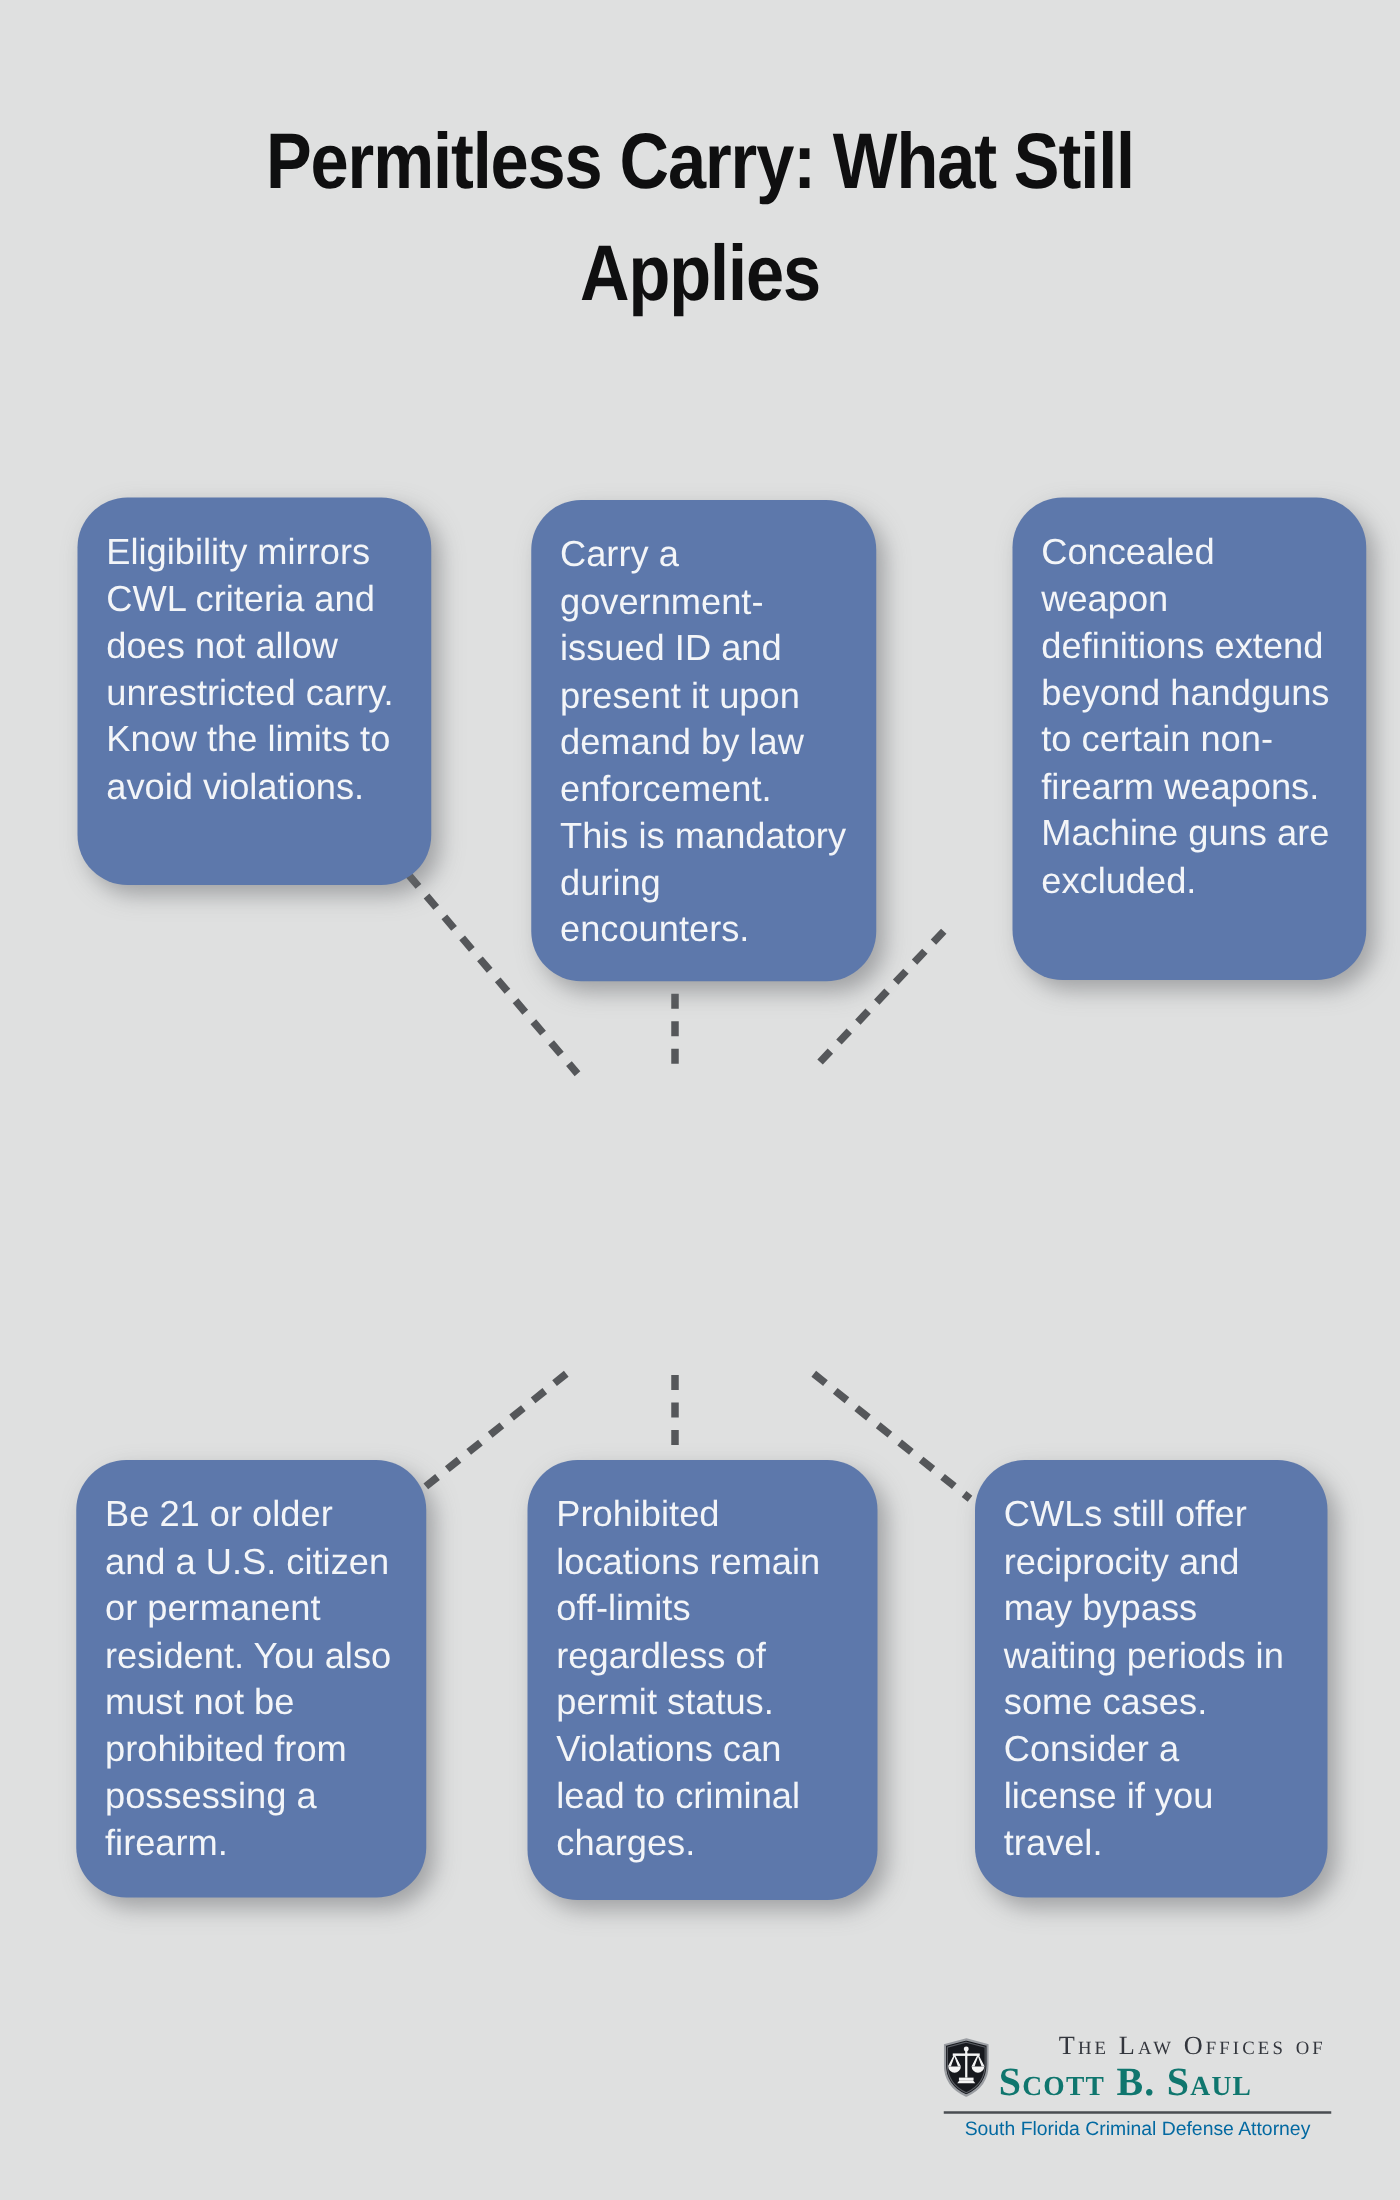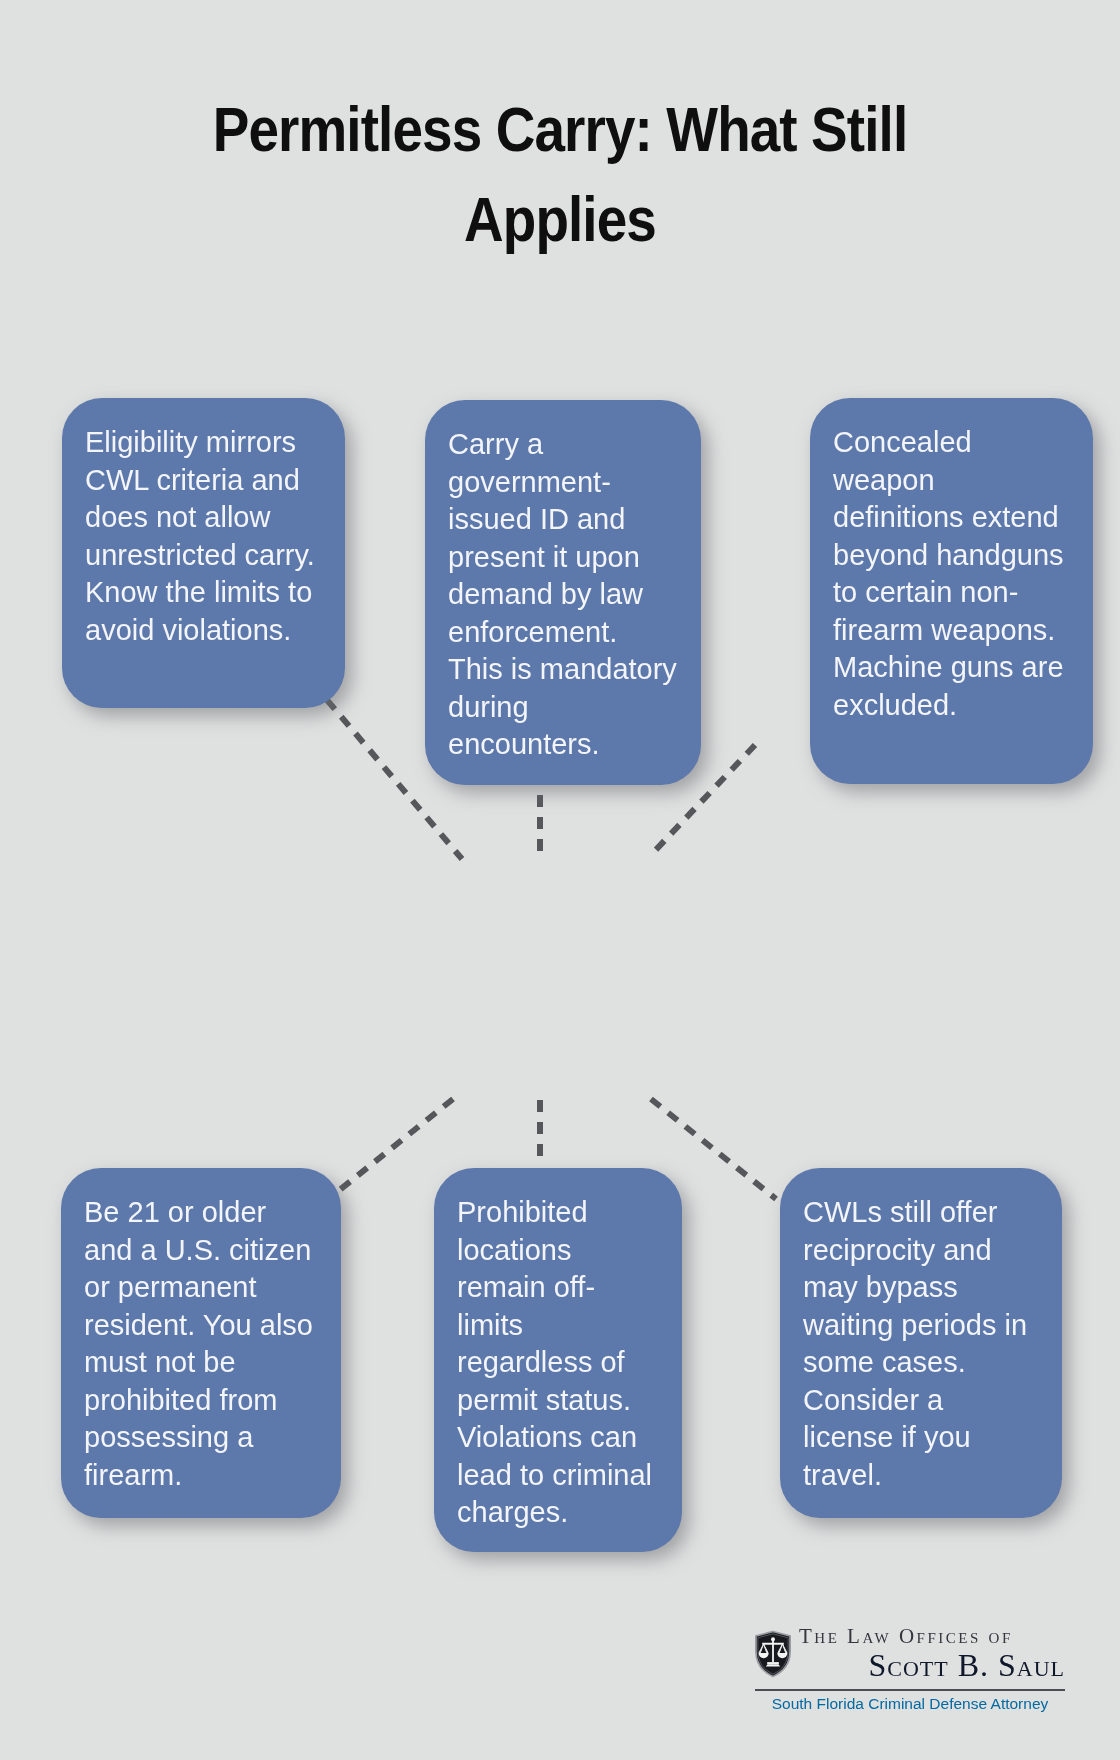--- a/index.html
+++ b/index.html
@@ -47,21 +47,21 @@
     font-size:29px;
     line-height:37.5px;
     padding:26px 24px 20px 23px;
     box-sizing:border-box;
     box-shadow:7px 8px 18px rgba(110,112,115,0.55);
   }
   .node.b1 { left:62px;  top:398px; width:283px; min-height:310px; }
   .node.b2 { left:425px; top:400px; width:276px; min-height:385px; }
   .node.b3 { left:810px; top:398px; width:283px; min-height:386px; }
   .node.b4 { left:61px;  top:1168px; width:280px; min-height:350px; }
-  .node.b5 { left:434px; top:1168px; width:248px; min-height:352px; }
+  .node.b5 { left:422px; top:1168px; width:280px; min-height:352px; }
   .node.b6 { left:780px; top:1168px; width:282px; min-height:350px; }
 
   
   .center-node {
     position:absolute; z-index:3;
     left:380px; top:858px; width:360px; height:240px;
     background:#f0f0f2;
     border-radius:26px;
     box-shadow:0 8px 20px rgba(130,132,135,0.55);
     display:flex; align-items:center; justify-content:center;
@@ -81,31 +81,31 @@
   .logo .row { display:flex; align-items:center; }
   .logo .shield { flex:0 0 auto; margin-right:8px; }
   .logo .names { flex:1 1 auto; }
   .logo .prefix {
     font-family:"Liberation Serif", serif;
     font-variant:small-caps;
     font-size:21px;
     letter-spacing:2.5px;
     color:#33363d;
     white-space:nowrap;
+    margin-left:48px;
   }
   .logo .firm {
     font-family:"Liberation Serif", serif;
     font-variant:small-caps;
-    font-weight:normal;
+    font-weight:bold;
     font-size:32px;
     letter-spacing:1px;
-    color:#0f172a;
+    color:#0f766e;
     white-space:nowrap;
     margin-top:-2px;
-    text-align:right;
   }
   .logo .rule {
     border:none;
     border-top:2px solid #4a4d52;
     margin:5px 0 4px 0;
   }
   .logo .tagline {
     text-align:center;
     font-size:15.5px;
     color:#0369a1;

